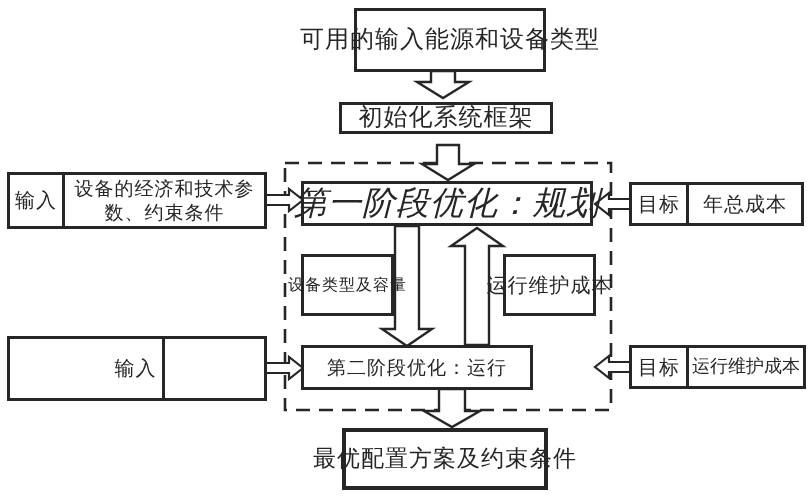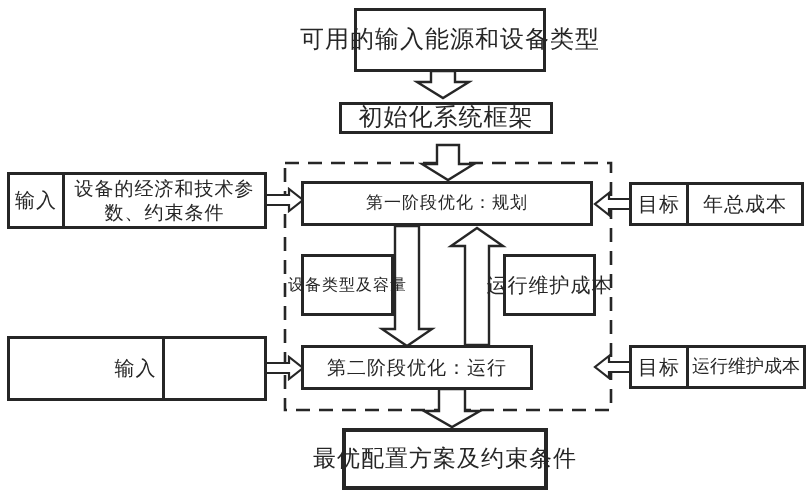--- a/index.html
+++ b/index.html
@@ -49,21 +49,21 @@
 
   <div class="box" style="left:354px;top:8px;width:192px;height:64px;font-size:24px;">
     <span class="ln">可用的输入能源</span>
     <span class="ln">和设备类型</span>
   </div>
 
   <div class="box" style="left:339px;top:102px;width:214px;height:32px;font-size:24px;">
     <span class="ln">初始化系统框架</span>
   </div>
 
-  <div class="box" style="left:301px;top:181px;width:292px;height:45px;font-size:17px;">
+  <div class="box" style="left:301px;top:181px;width:292px;height:45px;font-size:33px;font-style:italic;">
     <span class="ln">第一阶段优化：规划</span>
   </div>
 
   <div class="box" style="left:301px;top:254px;width:93px;height:62px;font-size:16px;">
     <span class="ln">设备类型</span>
     <span class="ln">及容量</span>
   </div>
 
   <div class="box" style="left:503px;top:254px;width:93px;height:62px;font-size:20px;">
     <span class="ln">运行维护</span>

